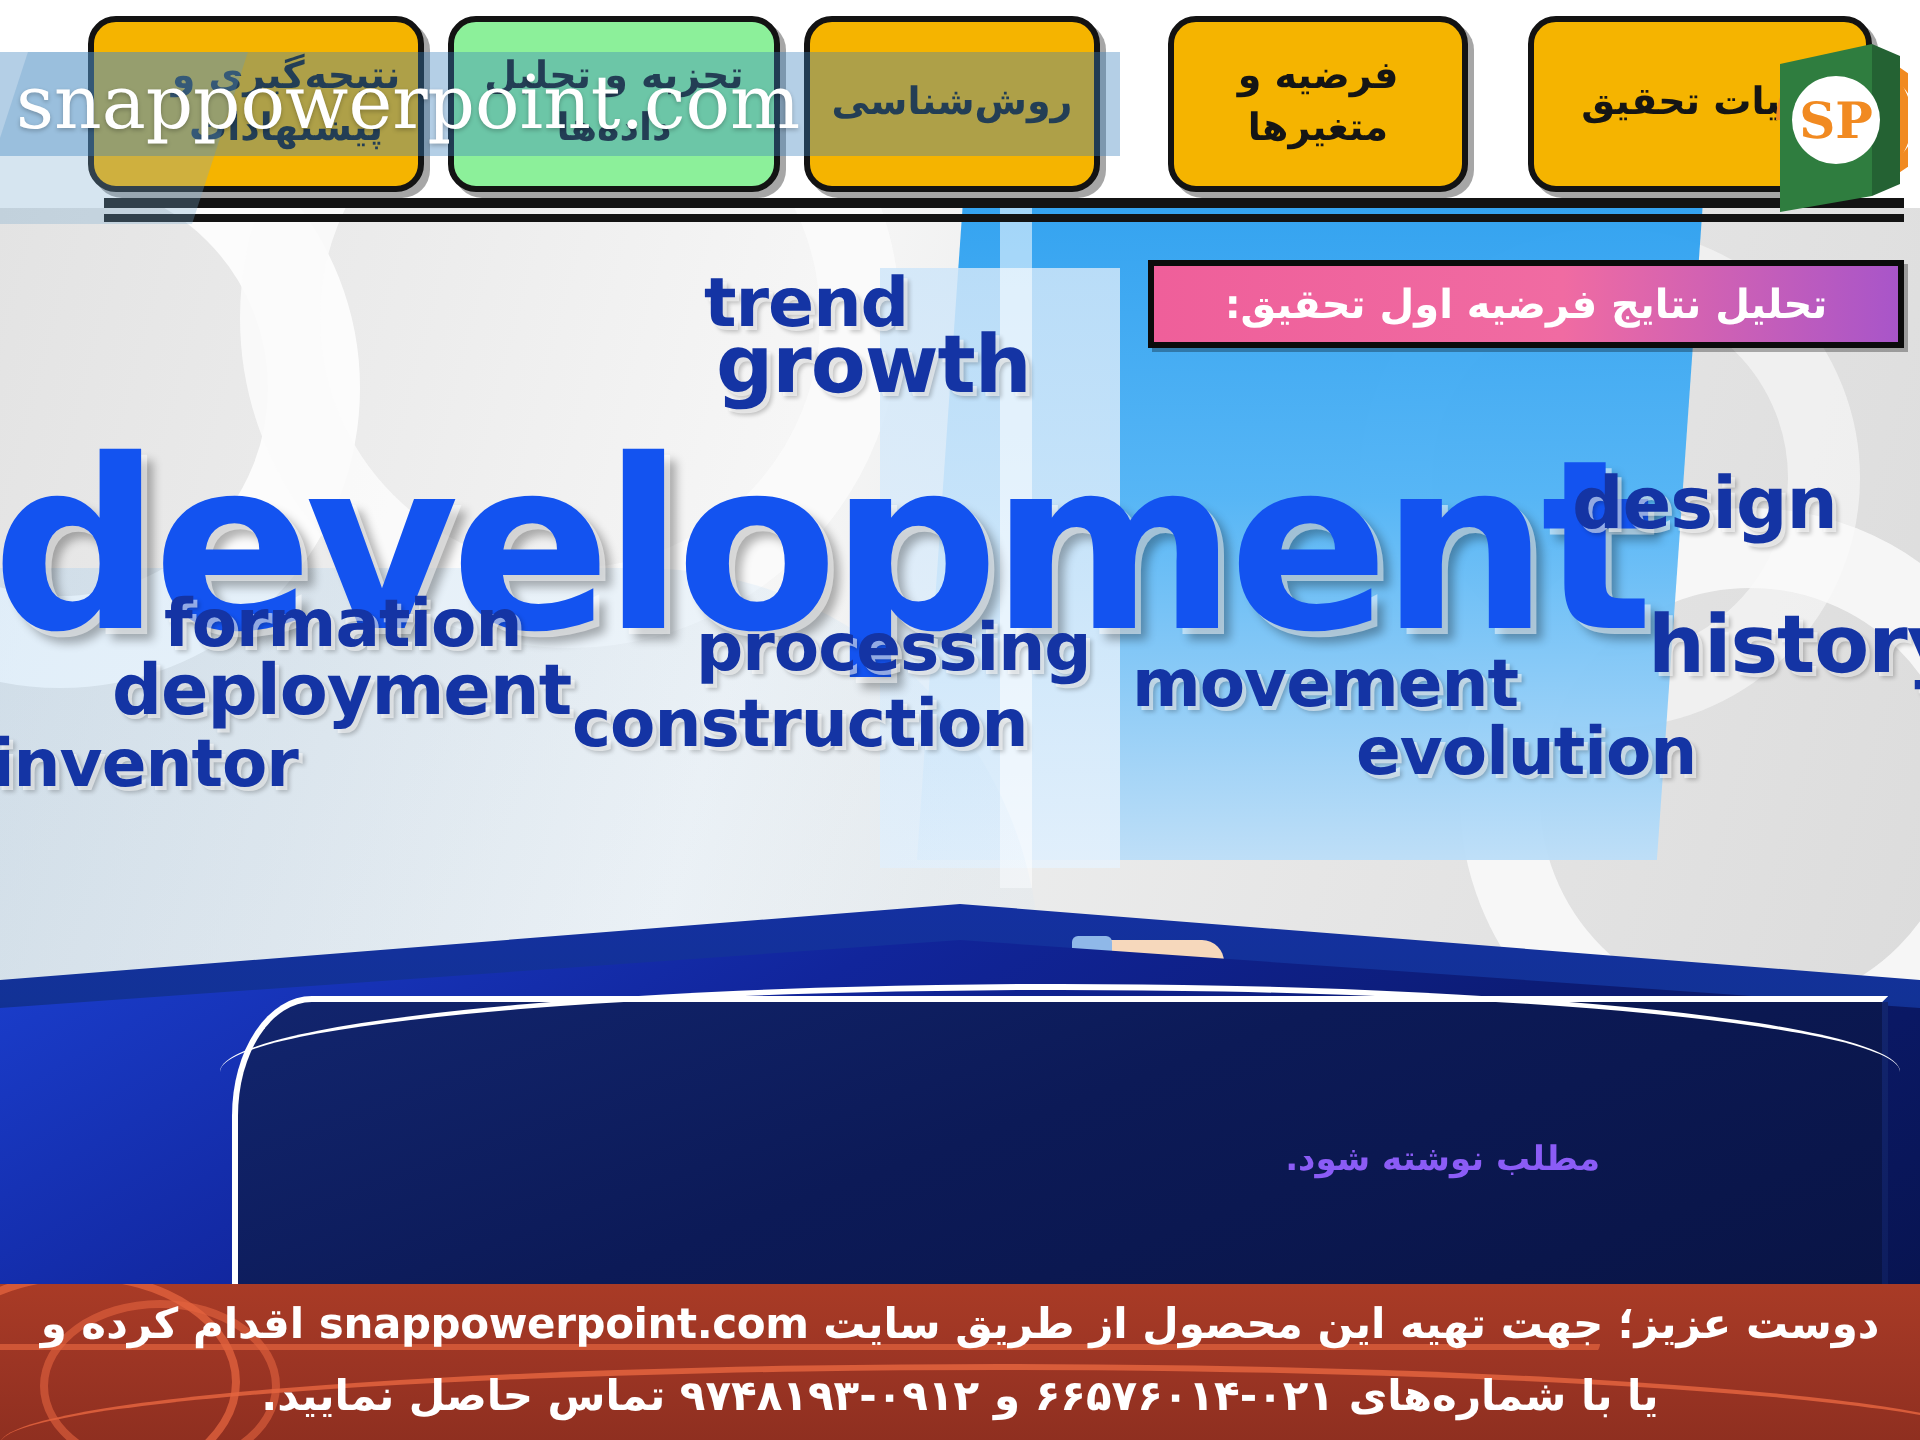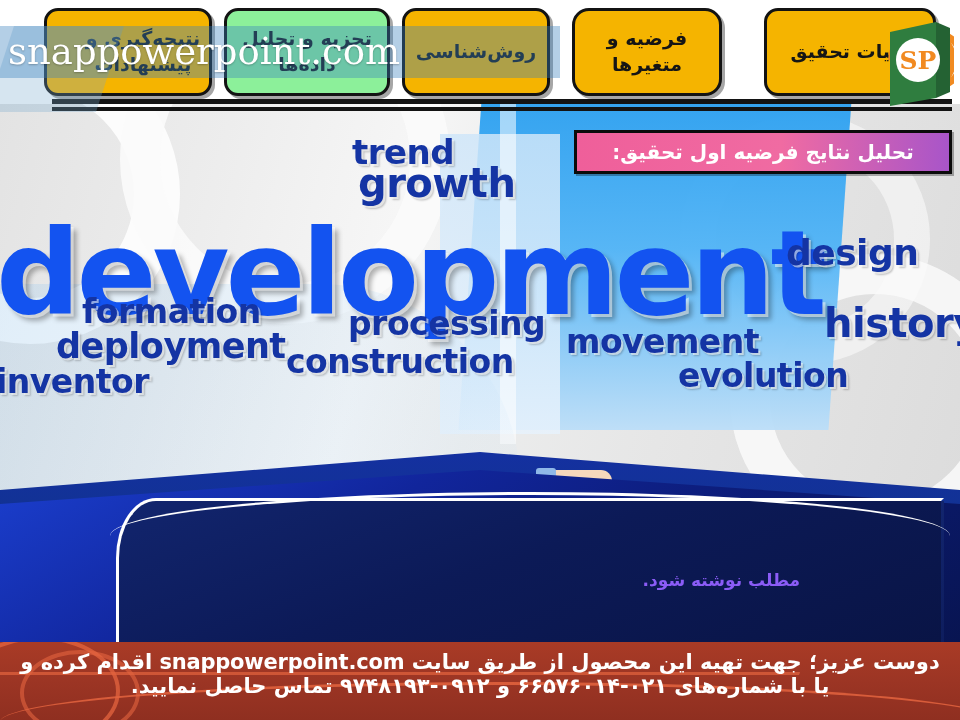--- a/index.html
+++ b/index.html
@@ -213,21 +213,21 @@
     border-radius: 50% / 0 0 100% 100%;
     opacity: .7;
   }
   .footer-line {
     position: relative;
     color: #ffffff; font-weight: 700;
     text-align: center; direction: rtl;
     z-index: 3;
   }
   .fl1 { font-size: 21px; margin-top: 8px; letter-spacing: -.2px; }
-  .fl2 { font-size: 21px; margin-top: 0; letter-spacing: -.2px; }
+  .fl2 { font-size: 21px; margin-top: 12px; letter-spacing: -.2px; }
   .ltr { direction: ltr; unicode-bidi: embed; display: inline-block; }
 
   
   .wm-band {
     position: absolute; left: 0; top: 26px; width: 560px; height: 52px;
     background: rgba(58,130,190,.38);
     z-index: 60; pointer-events: none;
   }
   .wm-band2 {
     position: absolute; left: 0; top: 26px; width: 110px; height: 86px;
@@ -302,21 +302,21 @@
   <div class="tabbar">
     <div class="tab" style="left:44px; width:168px;padding-left:36px;">
       <span>نتیجه‌گیری و پیشنهادات</span>
     </div>
     <div class="tab active" style="left:224px; width:166px;">
       <span>تجزیه و تحلیل داده‌ها</span>
     </div>
     <div class="tab" style="left:402px; width:148px;">
       <span>روش‌شناسی</span>
     </div>
-    <div class="tab" style="left:572px; width:150px;border-radius:17px;">
+    <div class="tab" style="left:584px; width:150px;">
       <span>فرضیه و متغیرها</span>
     </div>
     <div class="tab" style="left:764px; width:172px;">
       <span>کلیات تحقیق</span>
     </div>
   </div>
   <div class="divider-line"></div>
   <div class="divider-line2"></div>
 
   <div class="sp-logo">

